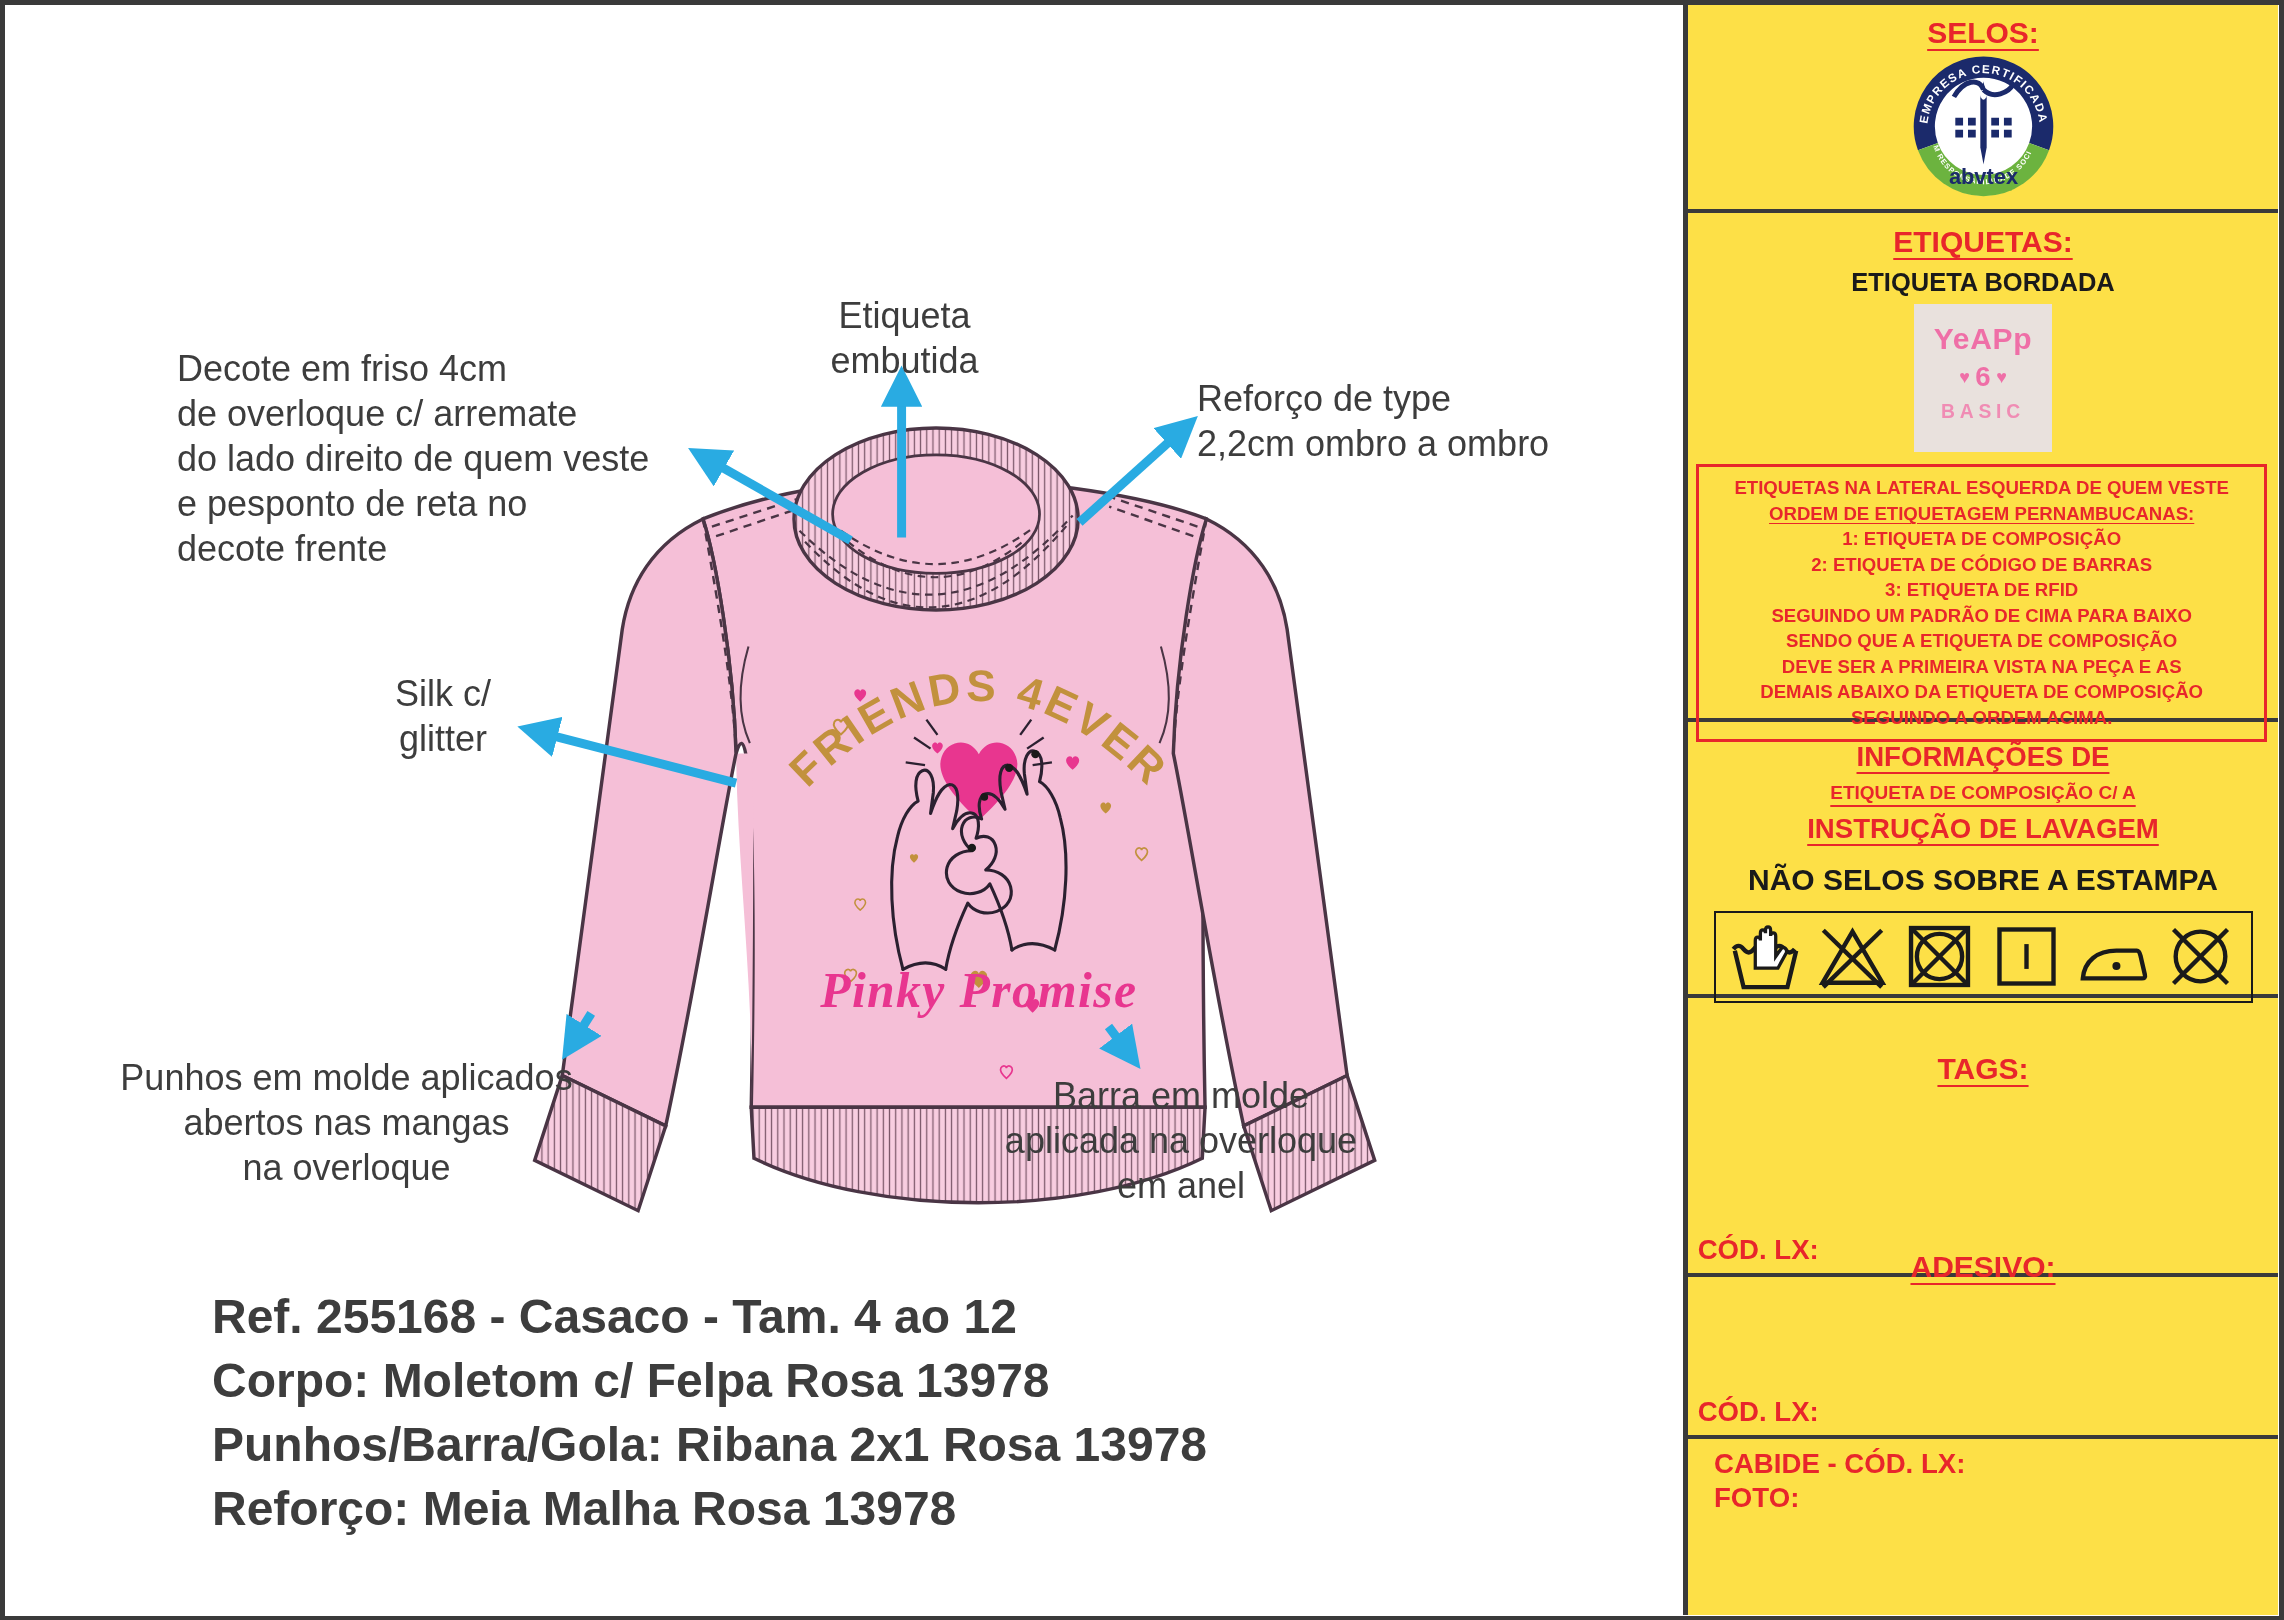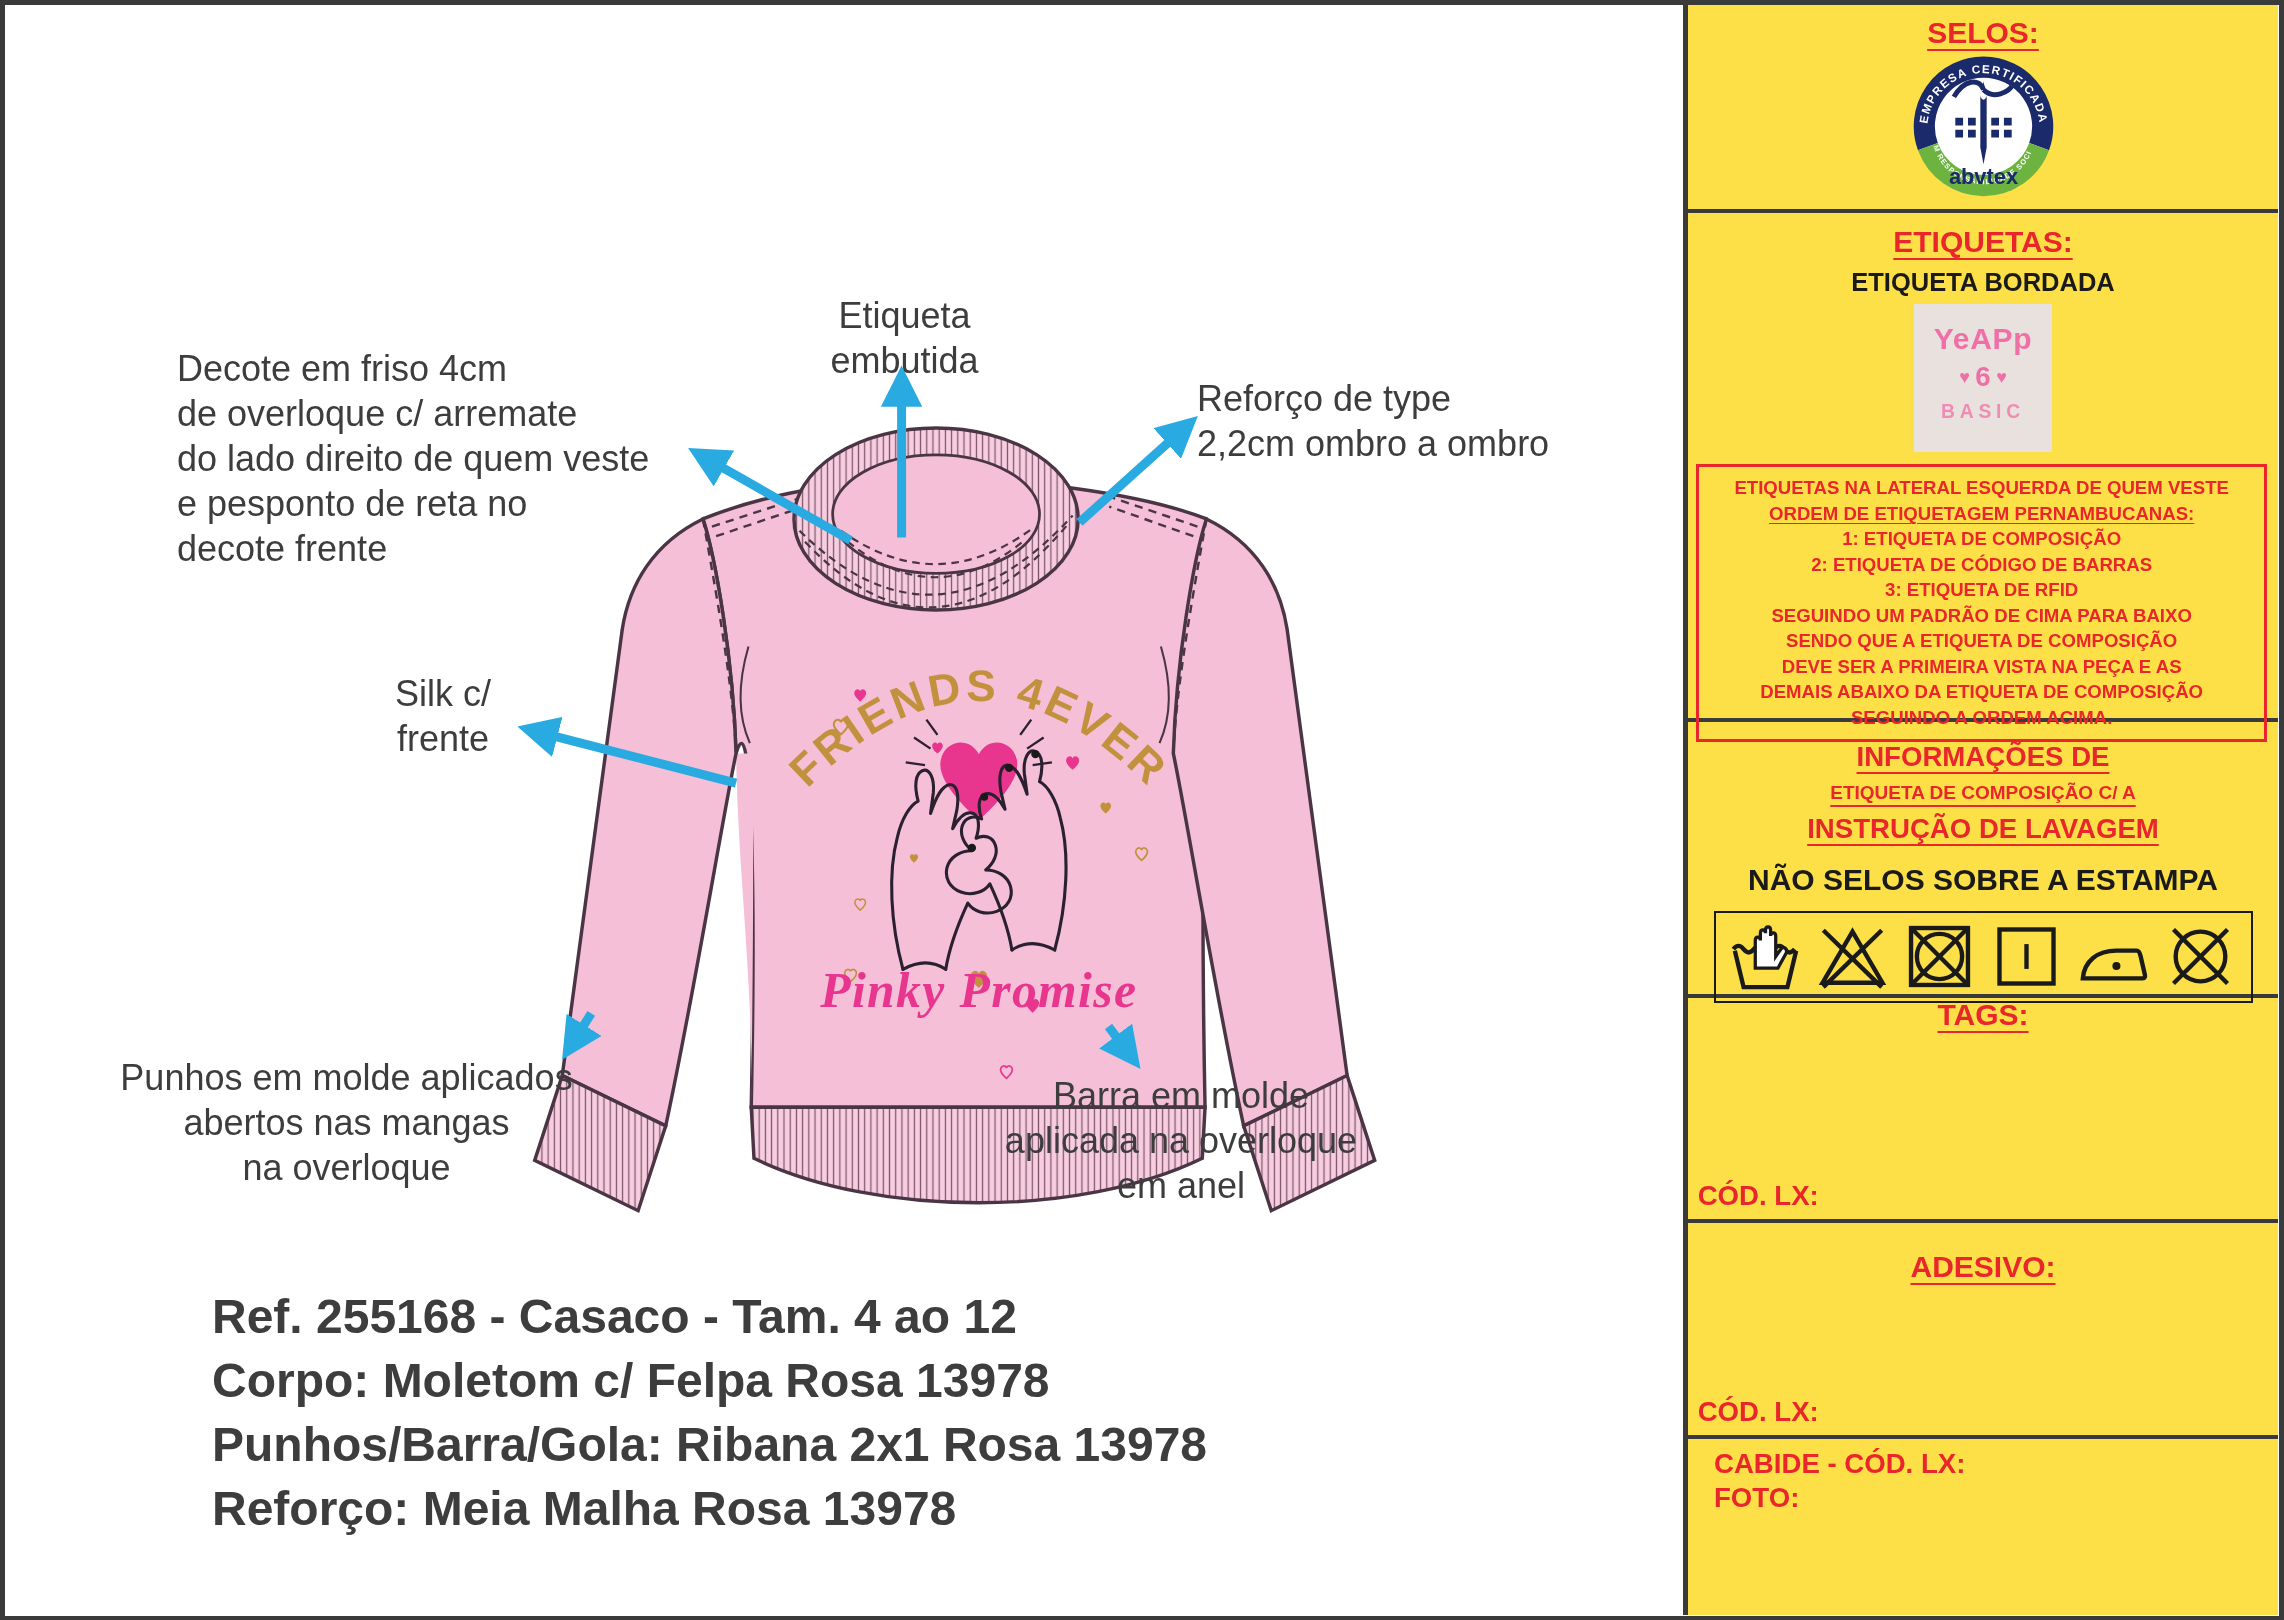--- a/index.html
+++ b/index.html
@@ -24,21 +24,21 @@
   .center{text-align:center}
 
   
   #footer{position:absolute;left:207px;top:1280px;width:1214px;text-align:left;
           font-weight:bold;font-size:48px;line-height:64px;color:var(--ink)}
 
   
   #sec-selos{top:0;height:208px}
   #sec-etiquetas{top:208px;height:509px}
   #sec-info{top:717px;height:276px}
-  #sec-tags{top:978px;height:240px}
+  #sec-tags{top:1032px;height:240px}
   #sec-adesivo{top:1233px;height:201px}
   #sec-cabide{top:1434px;height:175px;border-bottom:none}
 
   #sec-selos .rtitle{margin-top:11px}
   #abvtex-logo{display:block;margin:5.5px auto 0}
 
   #sec-etiquetas .rtitle{margin-top:12.4px}
   #etq-sub{display:block;margin-top:8.3px;text-align:center;font-weight:bold;font-size:25.5px;color:var(--black)}
   #brand-label{width:138px;height:148px;background:var(--label-bg);margin:6.9px auto 0;
                text-align:center;overflow:hidden}
@@ -218,21 +218,21 @@
       <div>embutida</div>
     </div>
 
     <div class="callout" style="left:1192px;top:371px;width:441px">
       <div>Reforço de type</div>
       <div>2,2cm ombro a ombro</div>
     </div>
 
     <div class="callout center" style="left:352px;top:666px;width:172px">
       <div>Silk c/</div>
-      <div>frente</div>
+      <div>glitter</div>
     </div>
 
     <div class="callout center" style="left:76px;top:1050px;width:531px">
       <div>Punhos em molde aplicados</div>
       <div>abertos nas mangas</div>
       <div>na overloque</div>
     </div>
 
     <div class="callout center" style="left:969px;top:1068px;width:414px">
       <div>Barra em molde</div>

